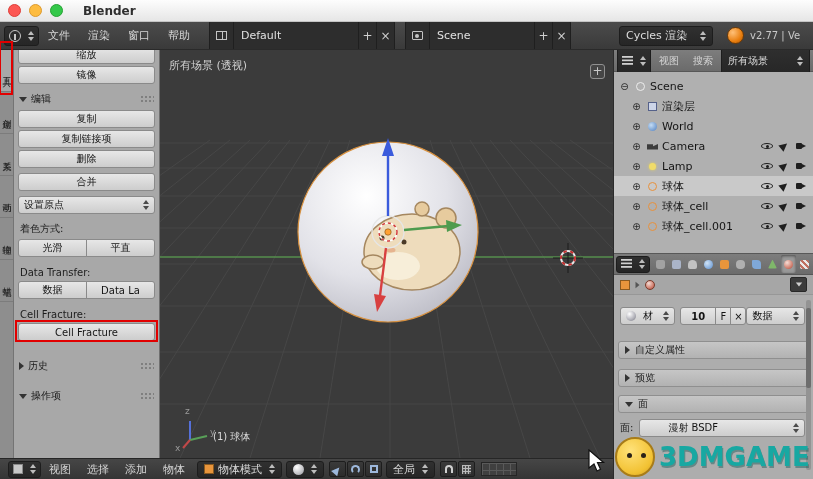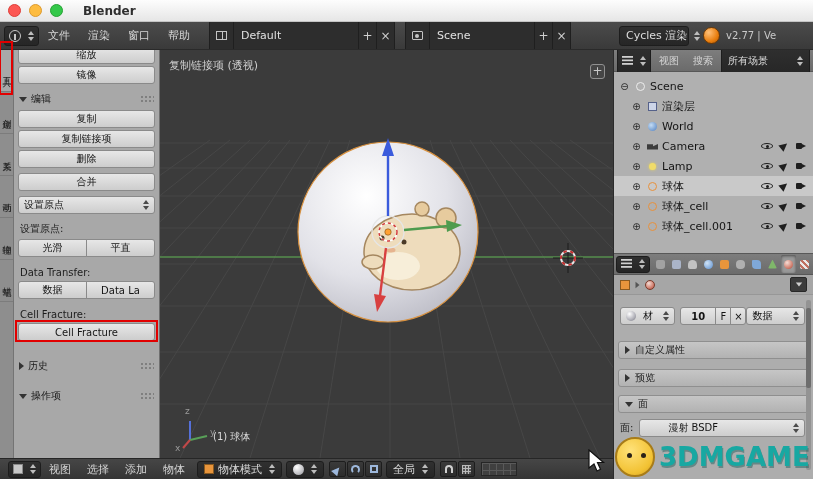--- a/index.html
+++ b/index.html
@@ -206,21 +206,21 @@
       <div class="idbtn" data-bind="menubar.layout.remove">×</div>
     </div>
     <div class="idgroup" style="width:166px;margin-left:10px;">
       <div class="idicon">
           <span class="scn-ico"></span>
         </div>
       <div class="idfield" data-bind="menubar.scene.value">Scene</div>
       <div class="idbtn" data-bind="menubar.scene.add">+</div>
       <div class="idbtn" data-bind="menubar.scene.remove">×</div>
     </div>
-    <div class="hbtn" style="margin-left:48px;width:70px;justify-content:space-between;">
+    <div class="hbtn" style="margin-left:48px;width:94px;justify-content:space-between;">
       <span data-bind="menubar.engine.value">Cycles 渲染</span>
       <span class="dd light"></span>
     </div>
     <span class="blogo" style="margin-left:14px;"></span>
     <span class="version" data-bind="menubar.version">v2.77 | Ve</span>
   </div>
 
   <div class="main">
 
     <div class="tabstrip">
@@ -254,21 +254,21 @@
         <span class="grip"></span>
       </div>
       <div class="btn" data-bind="toolshelf.edit.buttons.0">复制</div>
       <div class="btn" data-bind="toolshelf.edit.buttons.1">复制链接项</div>
       <div class="btn" data-bind="toolshelf.edit.buttons.2">删除</div>
       <div class="btn gap" data-bind="toolshelf.edit.buttons.3">合并</div>
       <div class="btn dd-btn gap">
         <span data-bind="toolshelf.edit.set_origin">设置原点</span>
         <span class="dd"></span>
       </div>
-      <div class="shelf-label" data-bind="toolshelf.edit.shading_label">设置原点:</div>
+      <div class="shelf-label" data-bind="toolshelf.edit.shading_label">着色方式:</div>
       <div class="seg">
         <div class="btn" data-bind="toolshelf.edit.smooth">光滑</div>
         <div class="btn" data-bind="toolshelf.edit.flat">平直</div>
       </div>
       <div class="shelf-label" data-bind="toolshelf.edit.data_transfer_label">Data Transfer:</div>
       <div class="seg">
         <div class="btn" data-bind="toolshelf.edit.data_button">数据</div>
         <div class="btn" data-bind="toolshelf.edit.data_layout_button">Data La</div>
       </div>
       <div class="shelf-label" data-bind="toolshelf.edit.cell_fracture_label">Cell Fracture:</div>
@@ -361,21 +361,21 @@
           <circle cx="408" cy="208" r="7" fill="none" stroke="#e8e8e8" stroke-width="2"></circle>
           <circle cx="408" cy="208" r="7" fill="none" stroke="#c23030" stroke-width="2" stroke-dasharray="3.5 3.5"></circle>
         </g>
 
         <g>
           <line x1="30" y1="390" x2="30" y2="371" stroke="#5570d8" stroke-width="2"></line>
           <line x1="30" y1="390" x2="47" y2="386" stroke="#58a058" stroke-width="2"></line>
           <line x1="30" y1="390" x2="23" y2="398" stroke="#c04848" stroke-width="2"></line>
         </g>
       </svg>
-      <div class="vp-label" data-bind="viewport.view_label">复制链接项 (透视)</div>
+      <div class="vp-label" data-bind="viewport.view_label">所有场景 (透视)</div>
       <div class="vp-plus" data-bind="viewport.expand_button">+</div>
       <span class="ax az" data-bind="viewport.axes.z">z</span>
       <span class="ax ay" data-bind="viewport.axes.y">y</span>
       <span class="ax axx" data-bind="viewport.axes.x">x</span>
       <div class="vp-obj" data-bind="viewport.object_info">(1) 球体</div>
     </div>
 
     <div class="rightpanel">
 
       <div class="ol-header">

